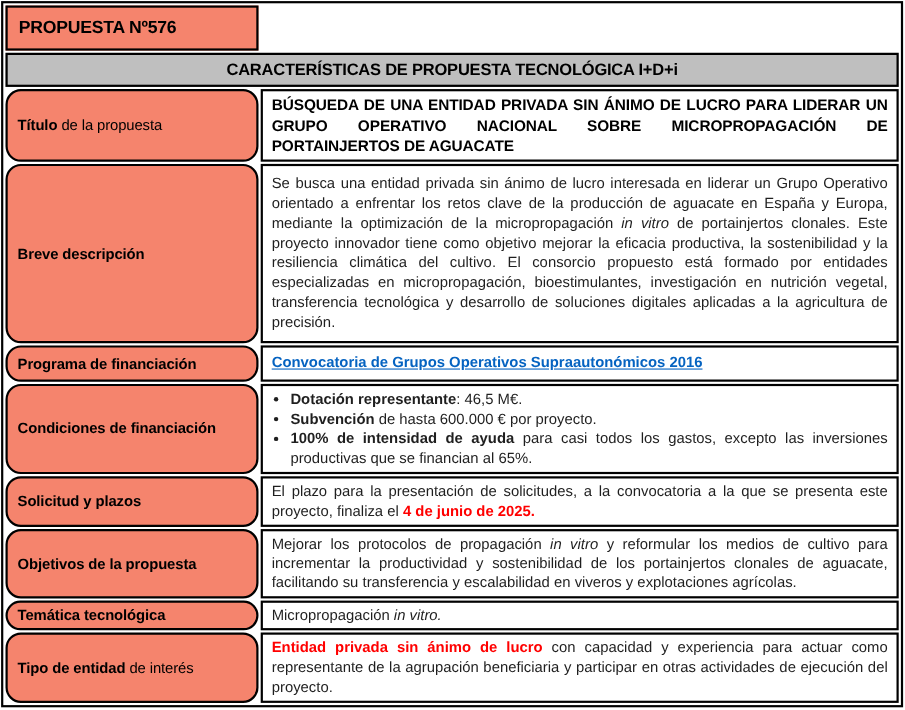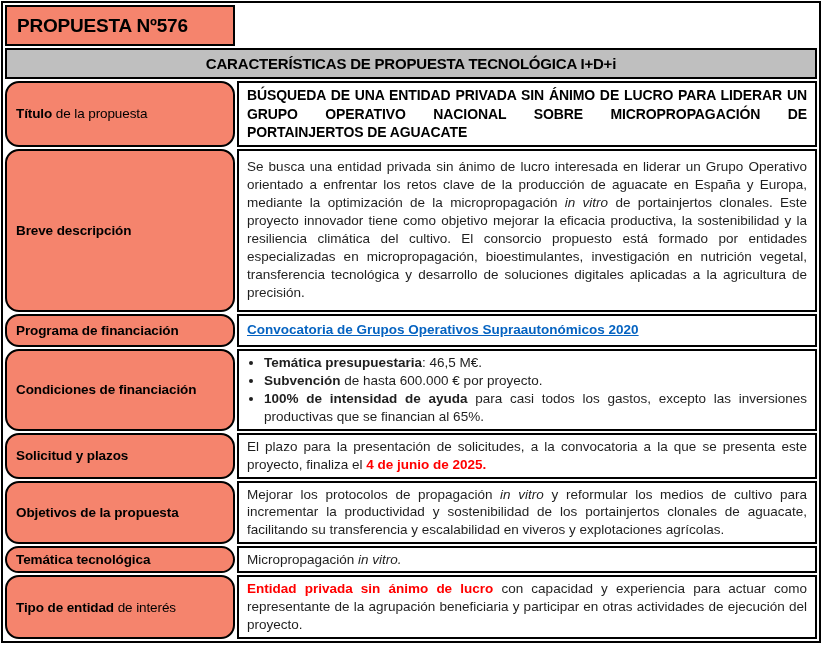--- a/index.html
+++ b/index.html
@@ -35,21 +35,21 @@
     color:#000;
     border-radius:14px;
   }
   td.label .seg-b{font-weight:700;}
 
   
   tr.r-propuesta{height:40px;}
   td.propuesta-cell{
     background:#F5846D;
     font-weight:700;
-    font-size:19px;
+    font-size:16px;
     letter-spacing:-0.2px;
     padding-left:10px;
     color:#000;
   }
 
   
   tr.r-banner{height:30px;}
   td.banner-cell{
     background:#BFBFBF;
     text-align:center;
@@ -131,27 +131,27 @@
     <tr data-row="titulo">
           <td class="cell label"><span class="seg-b">Título </span><span>de la propuesta</span></td>
           <td class="cell content title-content"><span class="seg-b">BÚSQUEDA DE UNA ENTIDAD PRIVADA SIN ÁNIMO DE LUCRO PARA LIDERAR UN GRUPO OPERATIVO NACIONAL SOBRE MICROPROPAGACIÓN DE PORTAINJERTOS DE AGUACATE</span></td>
         </tr>
         <tr data-row="breve">
           <td class="cell label"><span class="seg-b">Breve descripción</span></td>
           <td class="cell content"><span>Se busca una entidad privada sin ánimo de lucro interesada en liderar un Grupo Operativo orientado a enfrentar los retos clave de la producción de aguacate en España y Europa, mediante la optimización de la micropropagación </span><span class="seg-i">in vitro</span><span> de portainjertos clonales. Este proyecto innovador tiene como objetivo mejorar la eficacia productiva, la sostenibilidad y la resiliencia climática del cultivo. El consorcio propuesto está formado por entidades especializadas en micropropagación, bioestimulantes, investigación en nutrición vegetal, transferencia tecnológica y desarrollo de soluciones digitales aplicadas a la agricultura de precisión.</span></td>
         </tr>
         <tr data-row="programa">
           <td class="cell label"><span class="seg-b">Programa de financiación</span></td>
-          <td class="cell content"><a class="doc-link" href="#">Convocatoria de Grupos Operativos Supraautonómicos 2020</a></td>
+          <td class="cell content"><a class="doc-link" href="#">Convocatoria de Grupos Operativos Supraautonómicos 2016</a></td>
         </tr>
         <tr data-row="condiciones">
           <td class="cell label"><span class="seg-b">Condiciones de financiación</span></td>
           <td class="cell content">
             <ul class="bullets">
-              <li><span class="seg-b">Temática presupuestaria</span><span>: 46,5 M€.</span></li>
+              <li><span class="seg-b">Dotación representante</span><span>: 46,5 M€.</span></li>
               <li><span class="seg-b">Subvención</span><span> de hasta 600.000 € por proyecto.</span></li>
               <li><span class="seg-b">100% de intensidad de ayuda</span><span> para casi todos los gastos, excepto las inversiones productivas que se financian al 65%.</span></li>
             </ul>
           </td>
         </tr>
         <tr data-row="solicitud">
           <td class="cell label"><span class="seg-b">Solicitud y plazos</span></td>
           <td class="cell content"><span>El plazo para la presentación de solicitudes, a la convocatoria a la que se presenta este proyecto, finaliza el </span><span class="seg-rb">4 de junio de 2025.</span></td>
         </tr>
         <tr data-row="objetivos">

